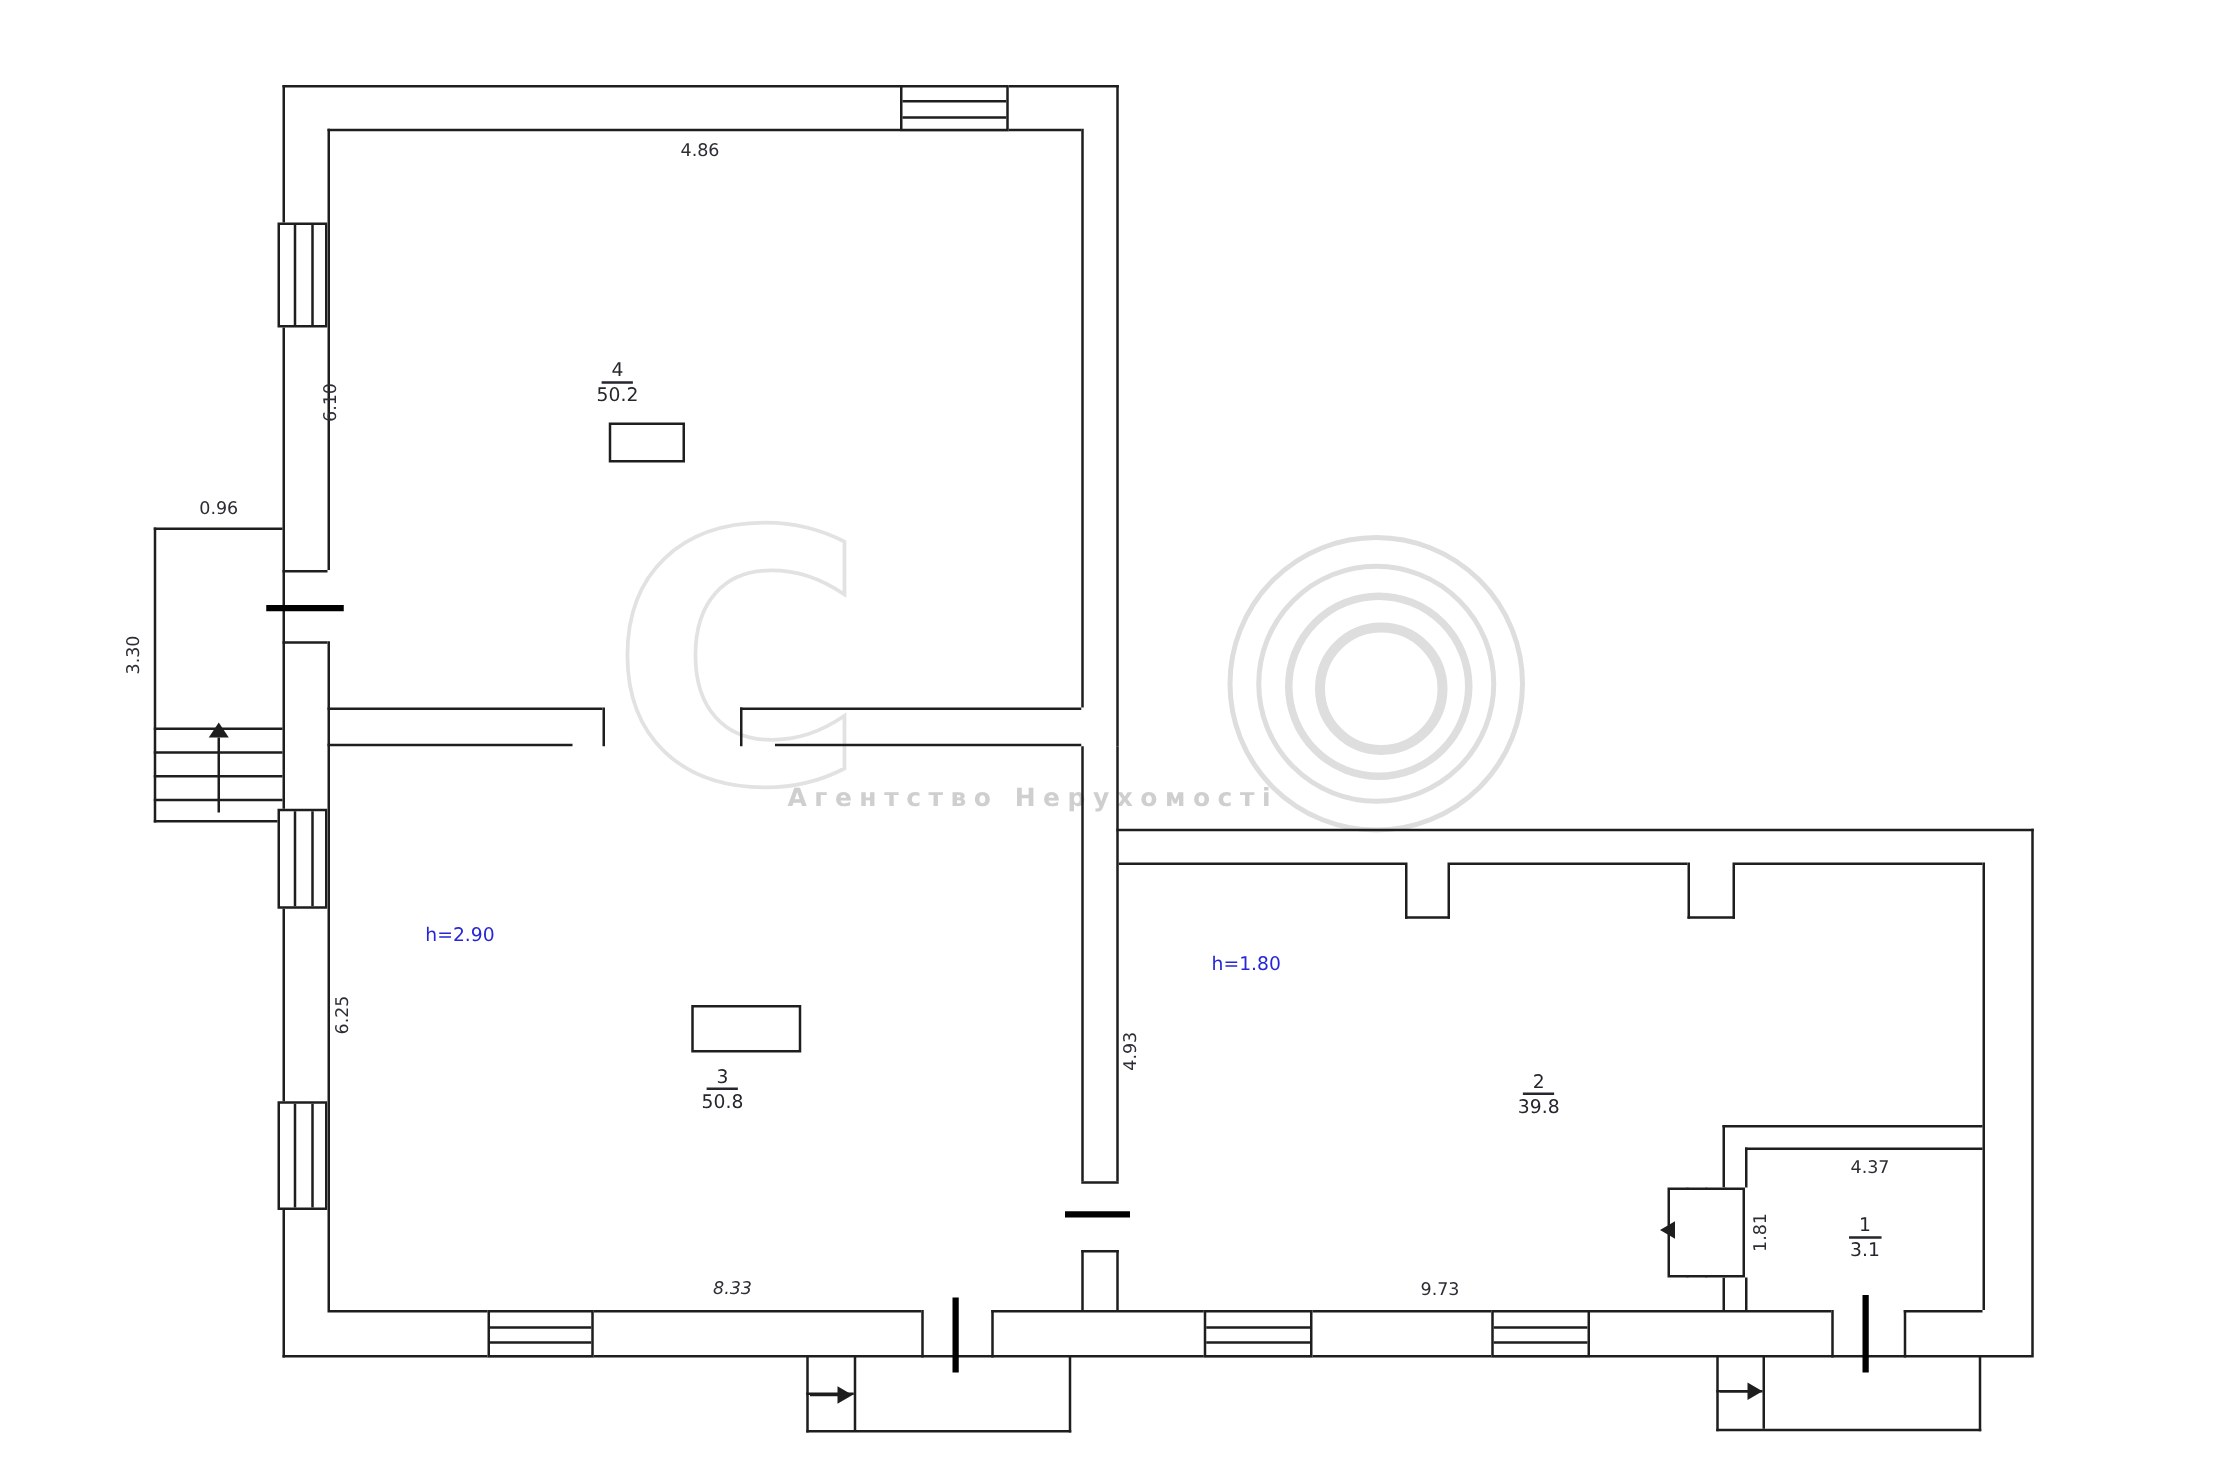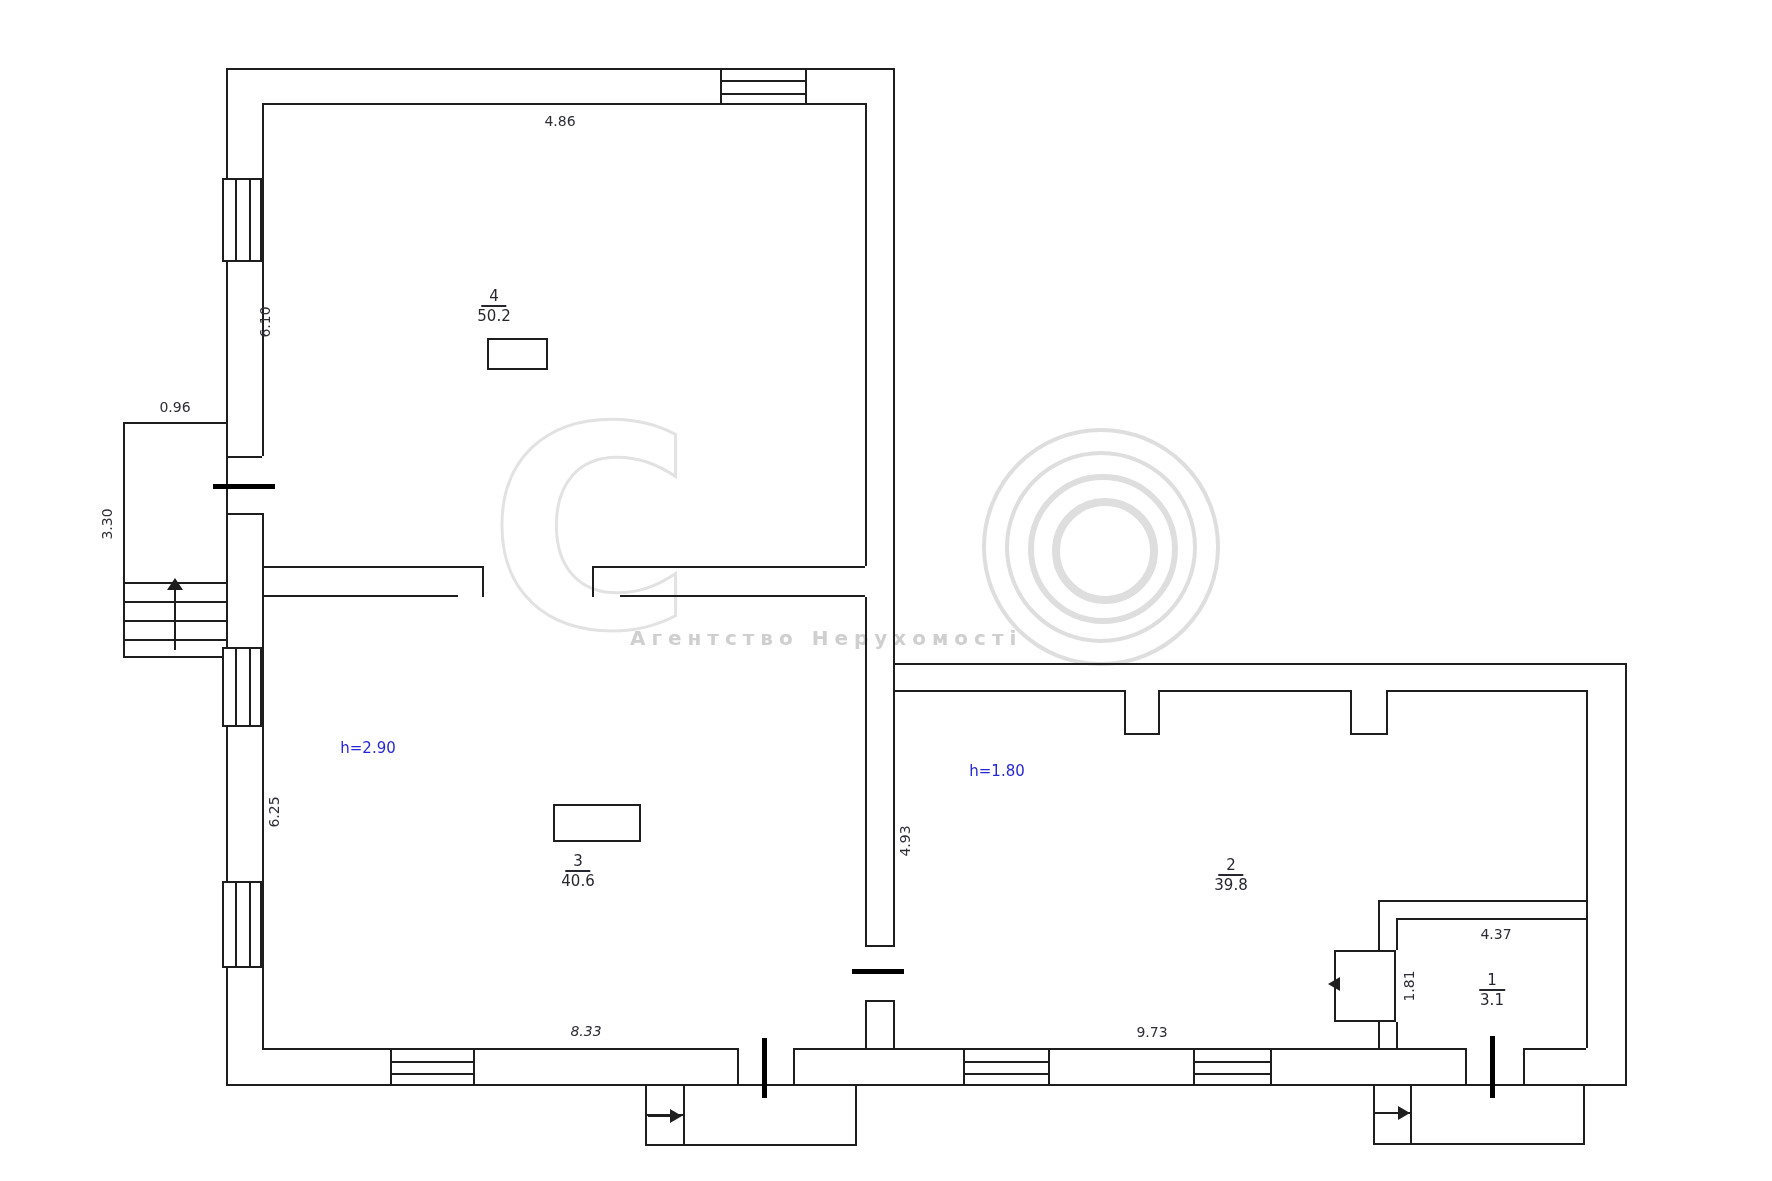--- a/index.html
+++ b/index.html
@@ -57,21 +57,21 @@
 
   <div class="hlabel" style="left:368px;top:720px;margin-top:28px;">h=2.90</div>
   <div class="hlabel" style="left:997px;top:771px;">h=1.80</div>
 
   <div class="room-label" style="left:494px;top:286px;">
     <div class="rnum">4</div>
     <div class="rarea">50.2</div>
   </div>
   <div class="room-label" style="left:578px;top:851px;">
     <div class="rnum">3</div>
-    <div class="rarea">40.6</div>
+    <div class="rarea">50.8</div>
   </div>
   <div class="room-label" style="left:1231px;top:855px;">
     <div class="rnum">2</div>
     <div class="rarea">39.8</div>
   </div>
   <div class="room-label" style="left:1492px;top:970px;">
     <div class="rnum">1</div>
     <div class="rarea">3.1</div>
   </div>
 

